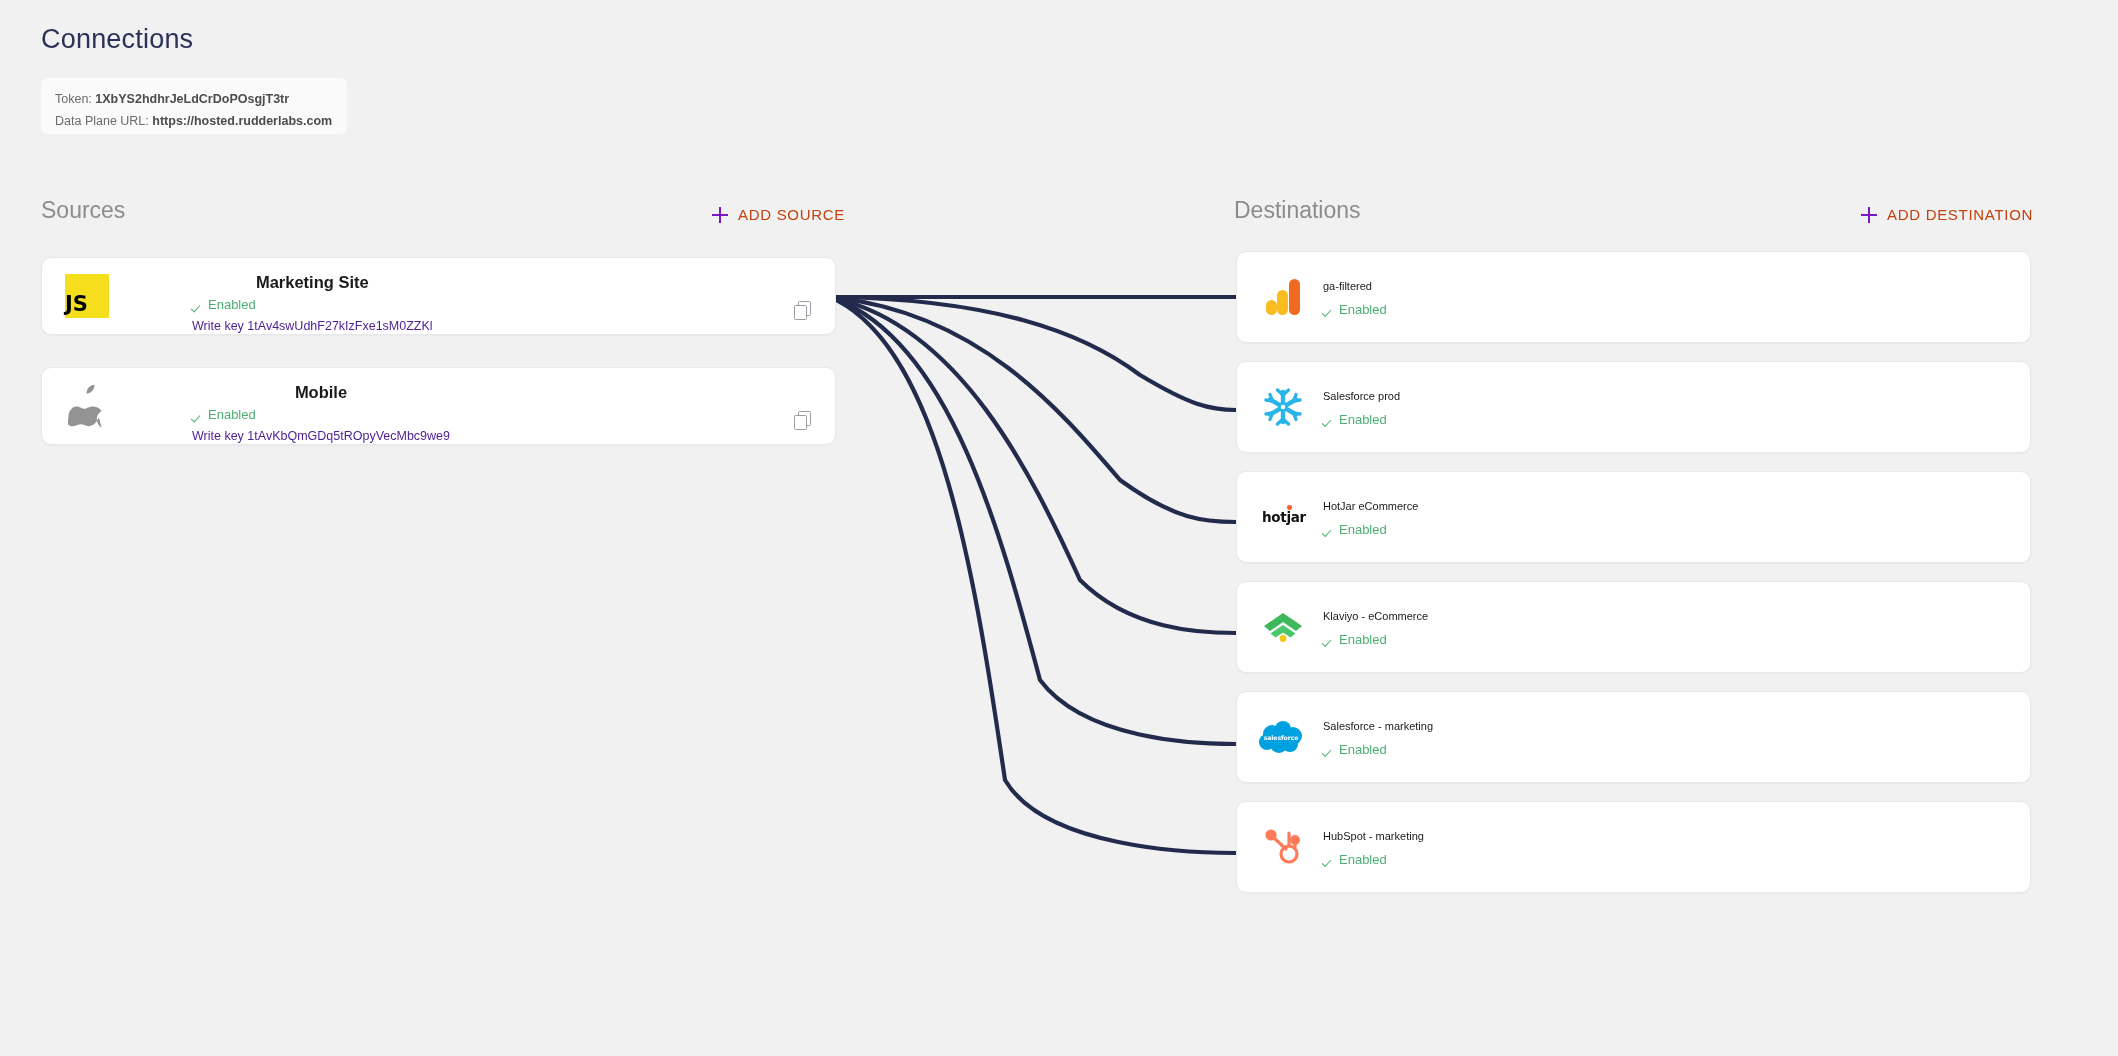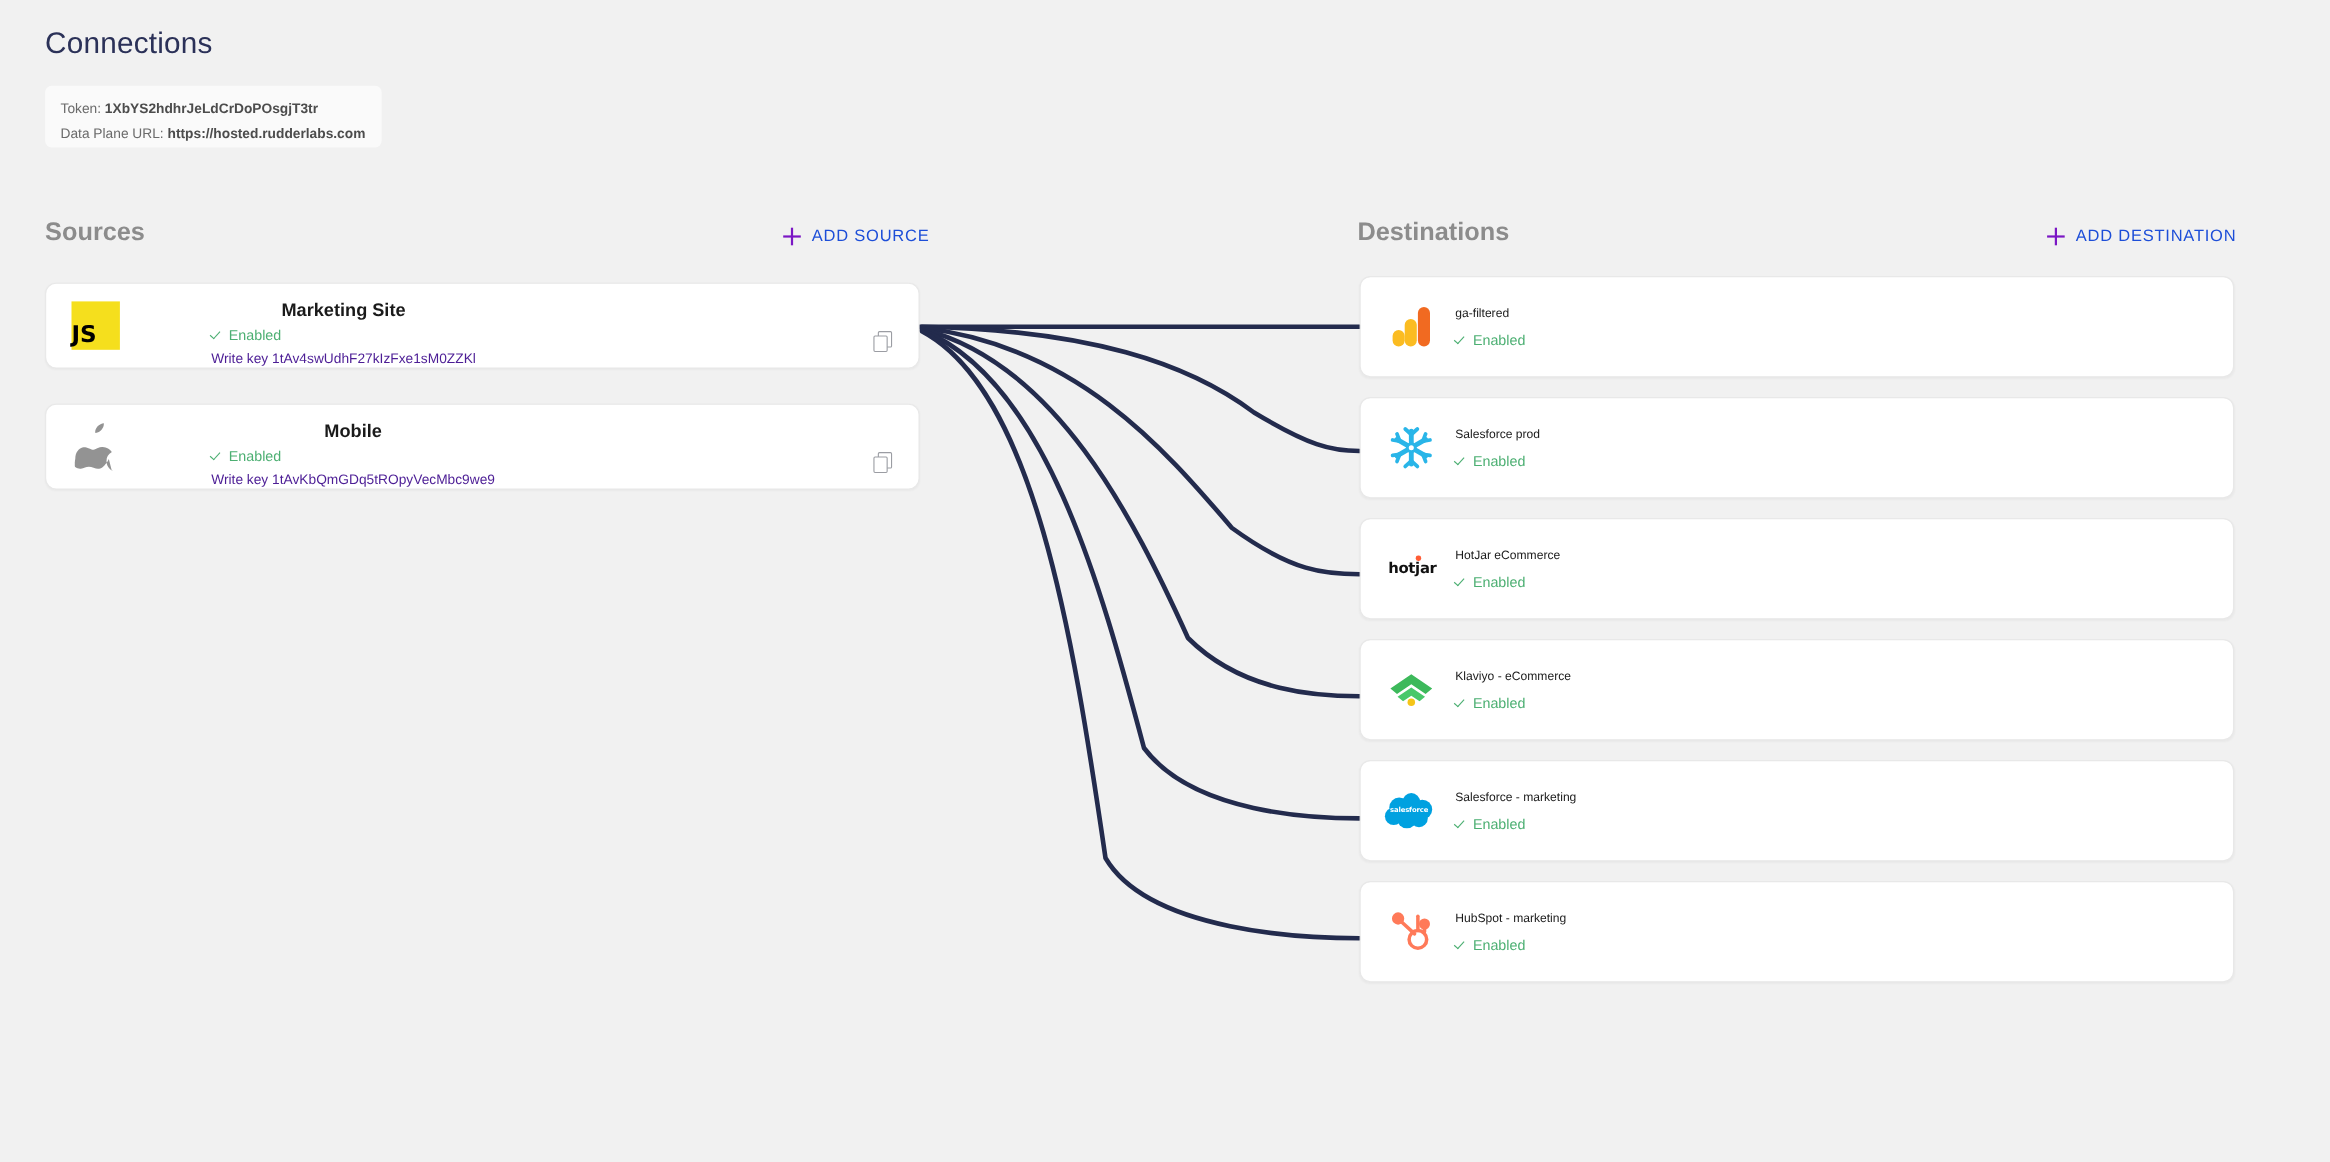--- a/index.html
+++ b/index.html
@@ -45,31 +45,31 @@
     line-height: 22px;
     white-space: nowrap;
   }
   .token-line b { color: #4C4C4C; font-weight: 700; }
 
   
   .col-head {
     position: absolute;
     font-size: 23px;
     color: #8C8C8C;
-    font-weight: 700;
+    font-weight: 400;
   }
   #sources-head  { left: 41px;  top: 197px; }
   #dest-head     { left: 1234px; top: 197px; }
 
   .add-btn {
     position: absolute;
     display: flex;
     align-items: center;
     gap: 10px;
-    color: #1d4ed8;
+    color: #c2410c;
     font-size: 15px;
     letter-spacing: .7px;
     cursor: pointer;
     font-weight: 400;
     top: 206px;
   }
   #add-source-btn      { left: 712px; }
   #add-destination-btn { left: 1861px; }
   .plus {
     display: inline-block;
@@ -139,21 +139,21 @@
   }
   .src-title {
     font-size: 16.5px;
     color: #1A1A1A;
     font-weight: 700;
     line-height: 20px;
     text-align: center;
   }
   .enabled {
     display: flex;
-    align-items: center;
+    align-items: flex-end;
     gap: 5px;
     font-size: 13px;
     color: #4CAF72;
     line-height: 19px;
     margin-top: 3px;
   }
   .check {
     display:inline-block;
     width: 11px; height: 11px;
     position: relative;

